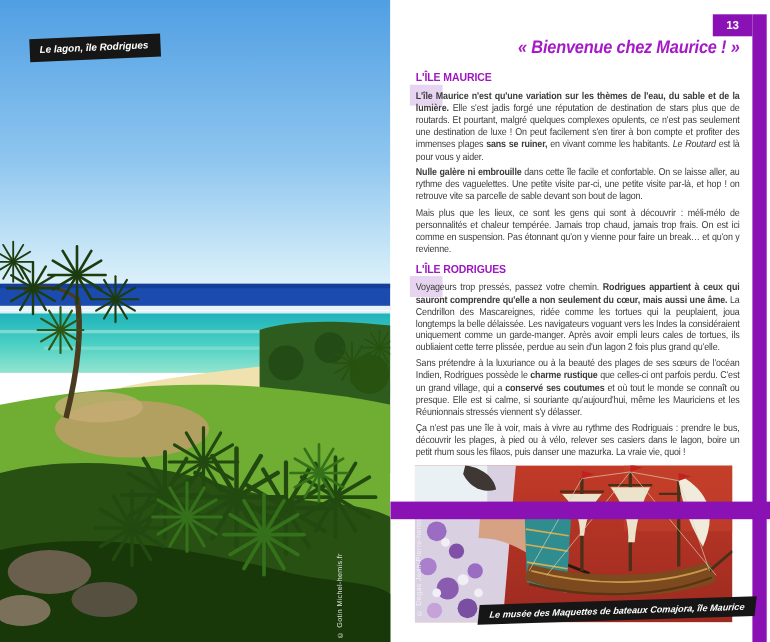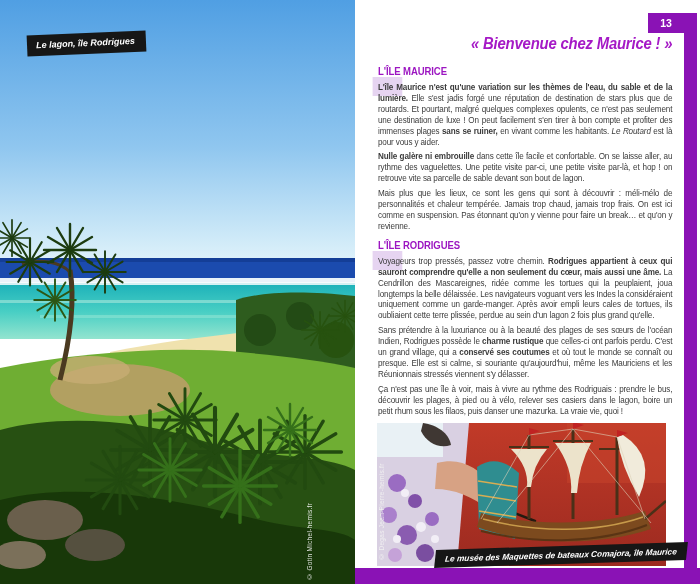--- a/index.html
+++ b/index.html
@@ -8,21 +8,21 @@
   
   .photo-left{position:absolute;left:0;top:0;width:355px;height:584px;overflow:hidden;}
   .photo-left svg{display:block;width:100%;height:100%;}
   .photo-label{position:absolute;background:#161616;color:#fff;font-style:italic;font-weight:bold;
                white-space:nowrap;line-height:1;}
   .label-top{left:27px;top:33px;font-size:9px;padding:6px 11px 6px 9px;transform:rotate(-2.5deg);}
   .credit{position:absolute;color:#f2f2f2;font-size:6.5px;letter-spacing:.3px;
           writing-mode:vertical-rl;transform:rotate(180deg);text-align:left;opacity:.92;}
   .credit-left{left:306px;top:452px;height:128px;}
   
-  .right-page{position:absolute;left:355px;top:0;width:345px;height:584px;background:#fff;}
+  .right-page{position:absolute;left:355px;top:0;width:345px;height:472px;background:#fff;}
   .pagenum{position:absolute;left:293px;top:13px;width:36px;height:20px;background:#8a12b5;
            color:#fff;font-weight:bold;font-size:10.5px;display:flex;align-items:center;justify-content:center;}
   .vbar{position:absolute;left:329px;top:13px;width:13px;height:571px;background:#8a12b5;}
   .hbar{position:absolute;left:0;bottom:0;width:345px;height:16px;background:#8a12b5;}
   .content{position:absolute;left:23px;top:34px;width:327px;transform:scaleX(.9);transform-origin:left top;
            color:#3b3b3b;}
   .title{margin:0 0 12px 0;font-size:16.5px;font-weight:bold;font-style:italic;color:#a519c6;
          text-align:right;letter-spacing:-.2px;}
   .content h2{margin:7px 0 5px 0;font-size:10.6px;font-weight:bold;color:#9c16c1;letter-spacing:-.1px;}
   .content h2.first-h{margin-top:0;}

